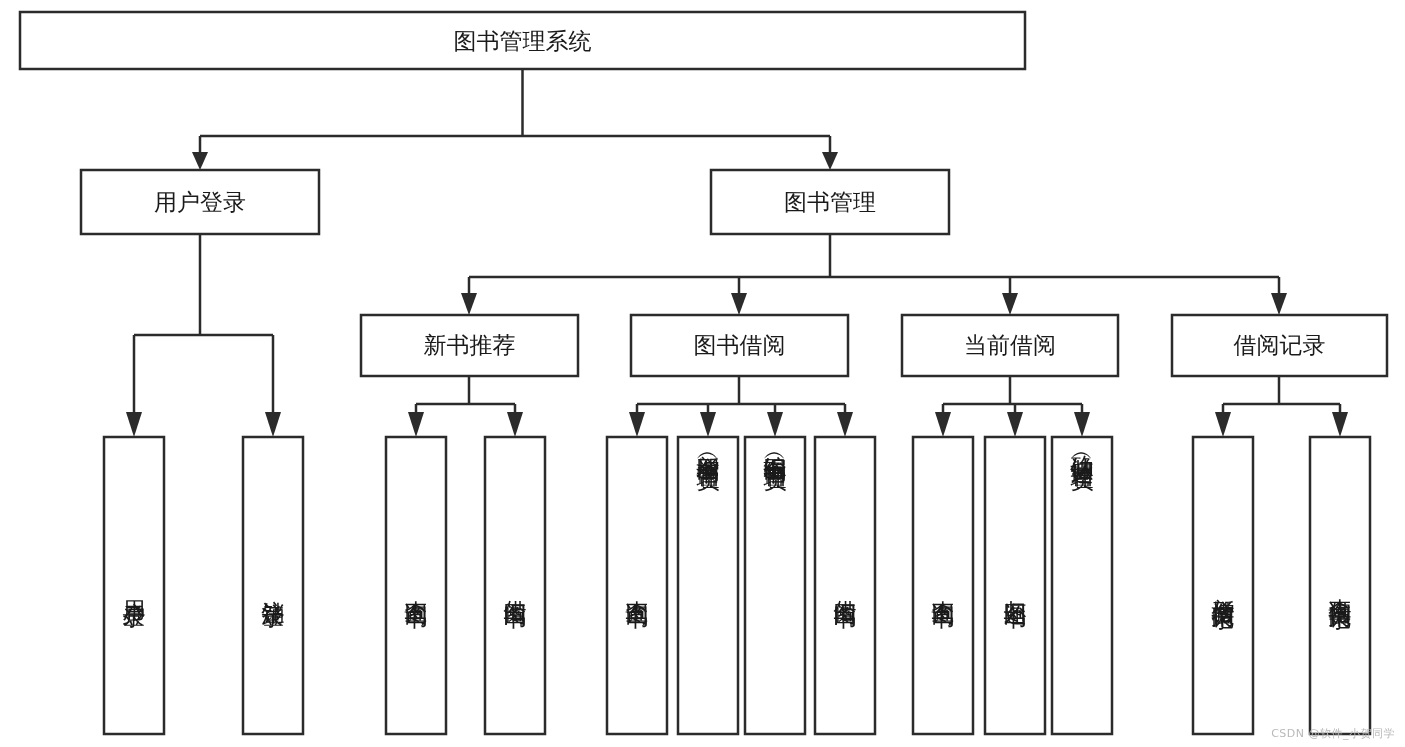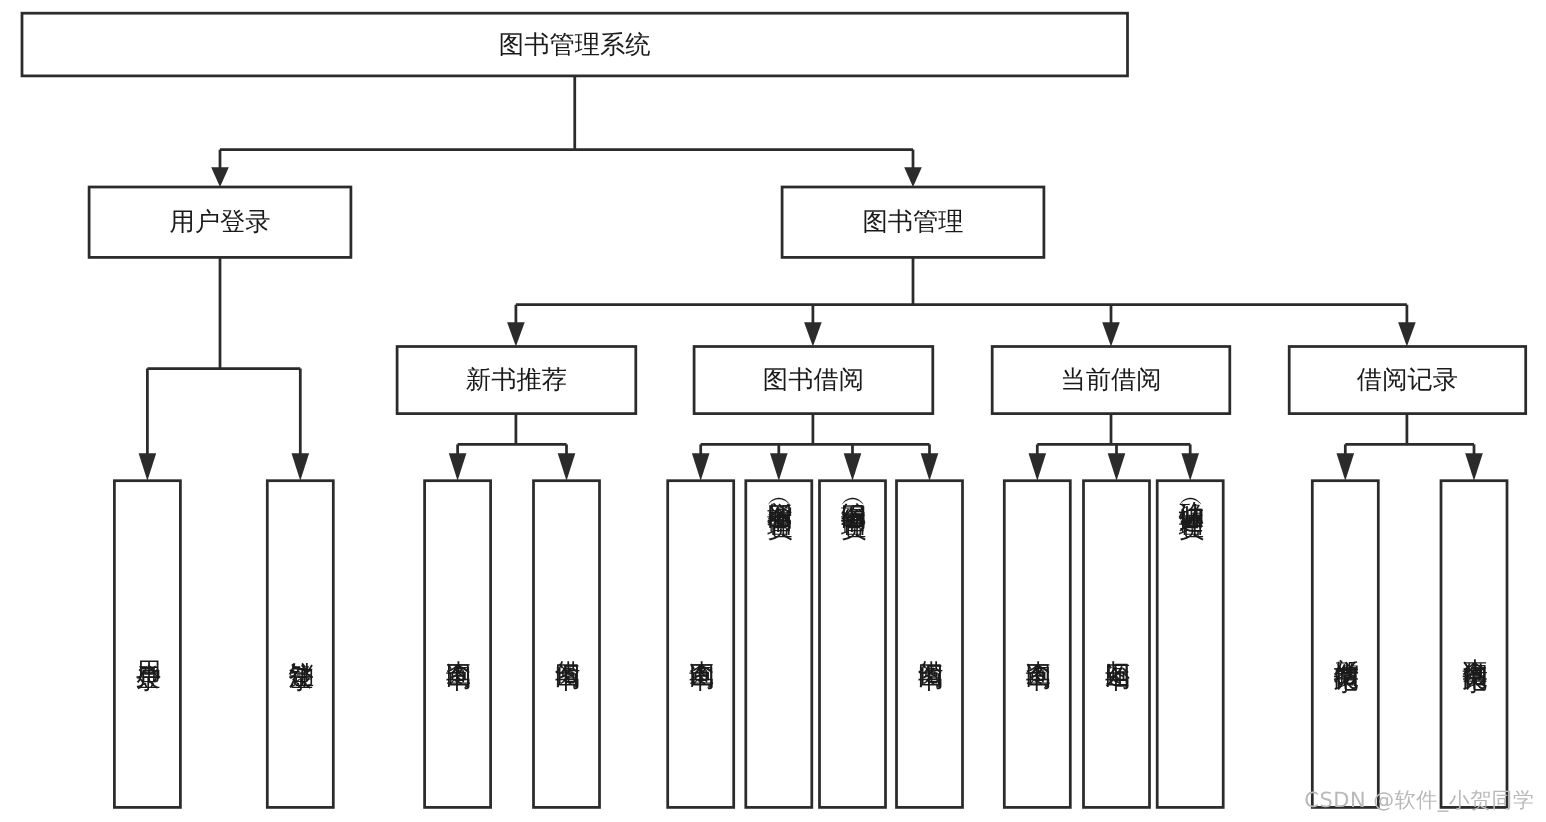--- a/index.html
+++ b/index.html
@@ -63,21 +63,21 @@
     color: #1a1a1a;
     letter-spacing: 2px;
     white-space: nowrap;
     text-align: center;
   }
   .watermark {
     position: absolute;
     right: 10px;
     bottom: 6px;
     font-family: "DejaVu Sans", "Liberation Sans", sans-serif;
-    font-size: 19px;
+    font-size: 11px;
     color: #b9b9b9;
     letter-spacing: 0.5px;
     user-select: none;
     white-space: nowrap;
   }
 </style>
 </head>
 <body>
 
 <div id="diagram-root">

